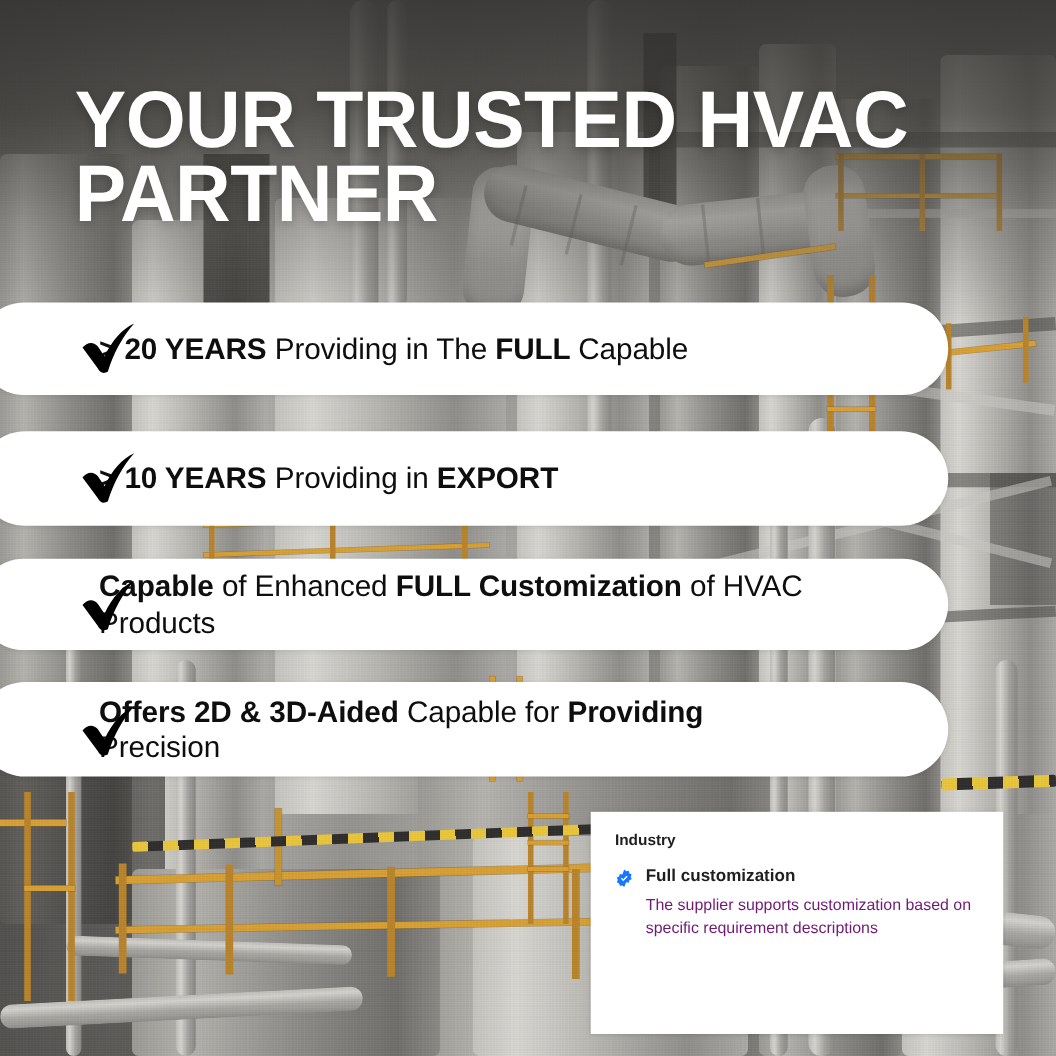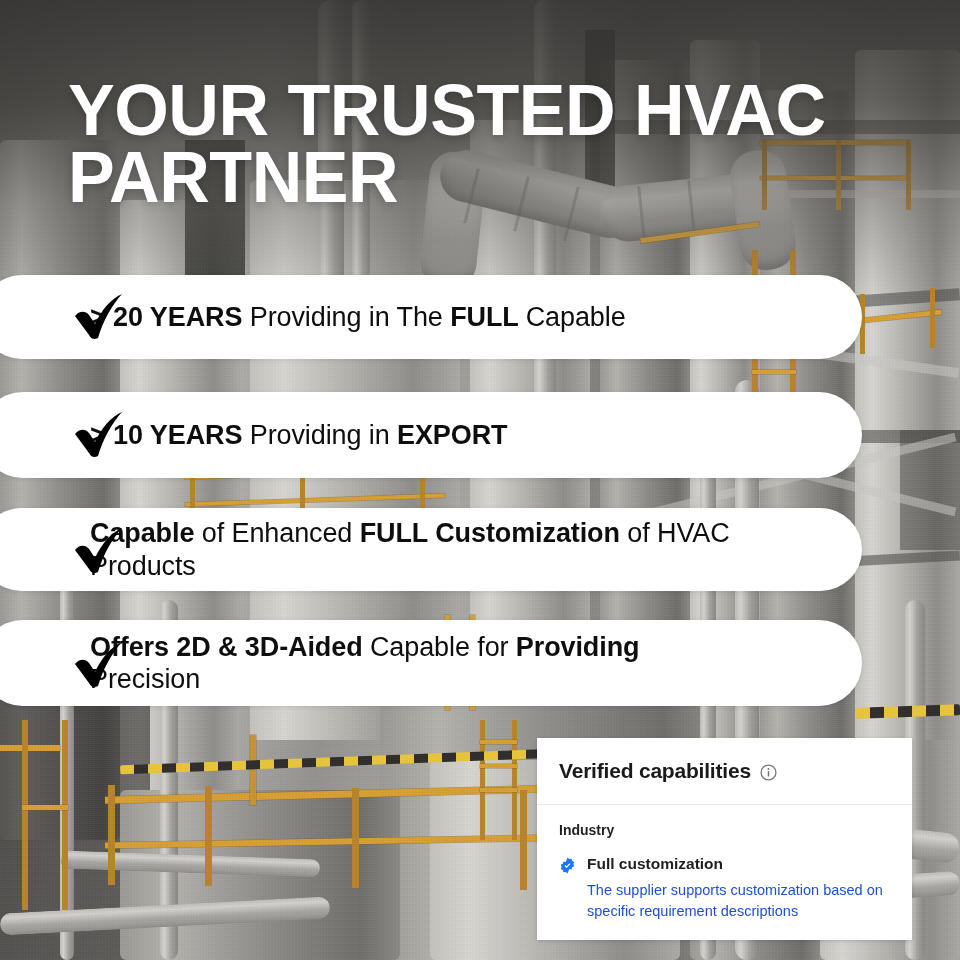--- a/index.html
+++ b/index.html
@@ -138,21 +138,21 @@
 
   .vcard-body{ padding:17px 20px 0 22px; }
   .vcard-section{
     font-size:14px; font-weight:700; color:#1f1f1f; margin-bottom:17px;
   }
   .cap-row{ display:flex; align-items:flex-start; gap:11px; }
   .badge-icon{ width:17px; height:17px; flex:none; margin-top:2px; }
   .cap-label{ font-size:15.5px; font-weight:700; color:#1f1f1f; }
   .cap-desc{
     margin-left:28px; margin-top:6px;
-    font-size:14.5px; line-height:1.45; color:#1d4ed8; max-width:320px;
+    font-size:14.5px; line-height:1.45; color:#701a75; max-width:320px;
   }
 </style>
 </head>
 <body>
 
 <div class="banner">
 
   <div class="photo">
     <div class="photo-base"></div>
 
@@ -300,30 +300,20 @@
       <svg viewBox="0 0 56 50" width="56" height="50" aria-hidden="true">
         <path d="M3 24 C7 19 13 18 17 23 L23 32 C30 17 39 7 50 2 C40 13 31 29 26 46 C22 48 19 47 17 43 Z" fill="#000"></path>
       </svg>
     </span>
     <span class="bar-text">
       <b>Offers 2D &amp; 3D-Aided </b><span>Capable for </span><b>Providing </b><span>Precision</span>
     </span>
   </div>
 
   <div class="vcard">
-    <div class="vcard-head">
-      <span class="vcard-title">Verified capabilities</span>
-      <span class="info-icon">
-        <svg viewBox="0 0 16 16" width="17" height="17" aria-hidden="true">
-          <circle cx="8" cy="8" r="7" fill="none" stroke="#767676" stroke-width="1.2"></circle>
-          <circle cx="8" cy="4.6" r="0.95" fill="#767676"></circle>
-          <rect x="7.3" y="6.6" width="1.4" height="5.2" rx="0.6" fill="#767676"></rect>
-        </svg>
-      </span>
-    </div>
     <div class="vcard-body">
       <div class="vcard-section">Industry</div>
       <div class="cap-row">
         <span class="badge-icon">
           <svg viewBox="0 0 24 24" width="17" height="17" aria-hidden="true">
             <path fill="#1677ff" d="M12 0.8l2.5 2.1 3.2-.5.9 3.1 2.9 1.5-1.2 3 1.2 3-2.9 1.5-.9 3.1-3.2-.5L12 23.2 9.5 21.1l-3.2.5-.9-3.1L2.5 17l1.2-3-1.2-3 2.9-1.5.9-3.1 3.2.5z"></path>
             <path fill="#fff" d="M10.7 15.6l-3-3 1.25-1.25 1.75 1.75 4.35-4.35L16.3 10z"></path>
           </svg>
         </span>
         <span class="cap-label">Full customization</span>

